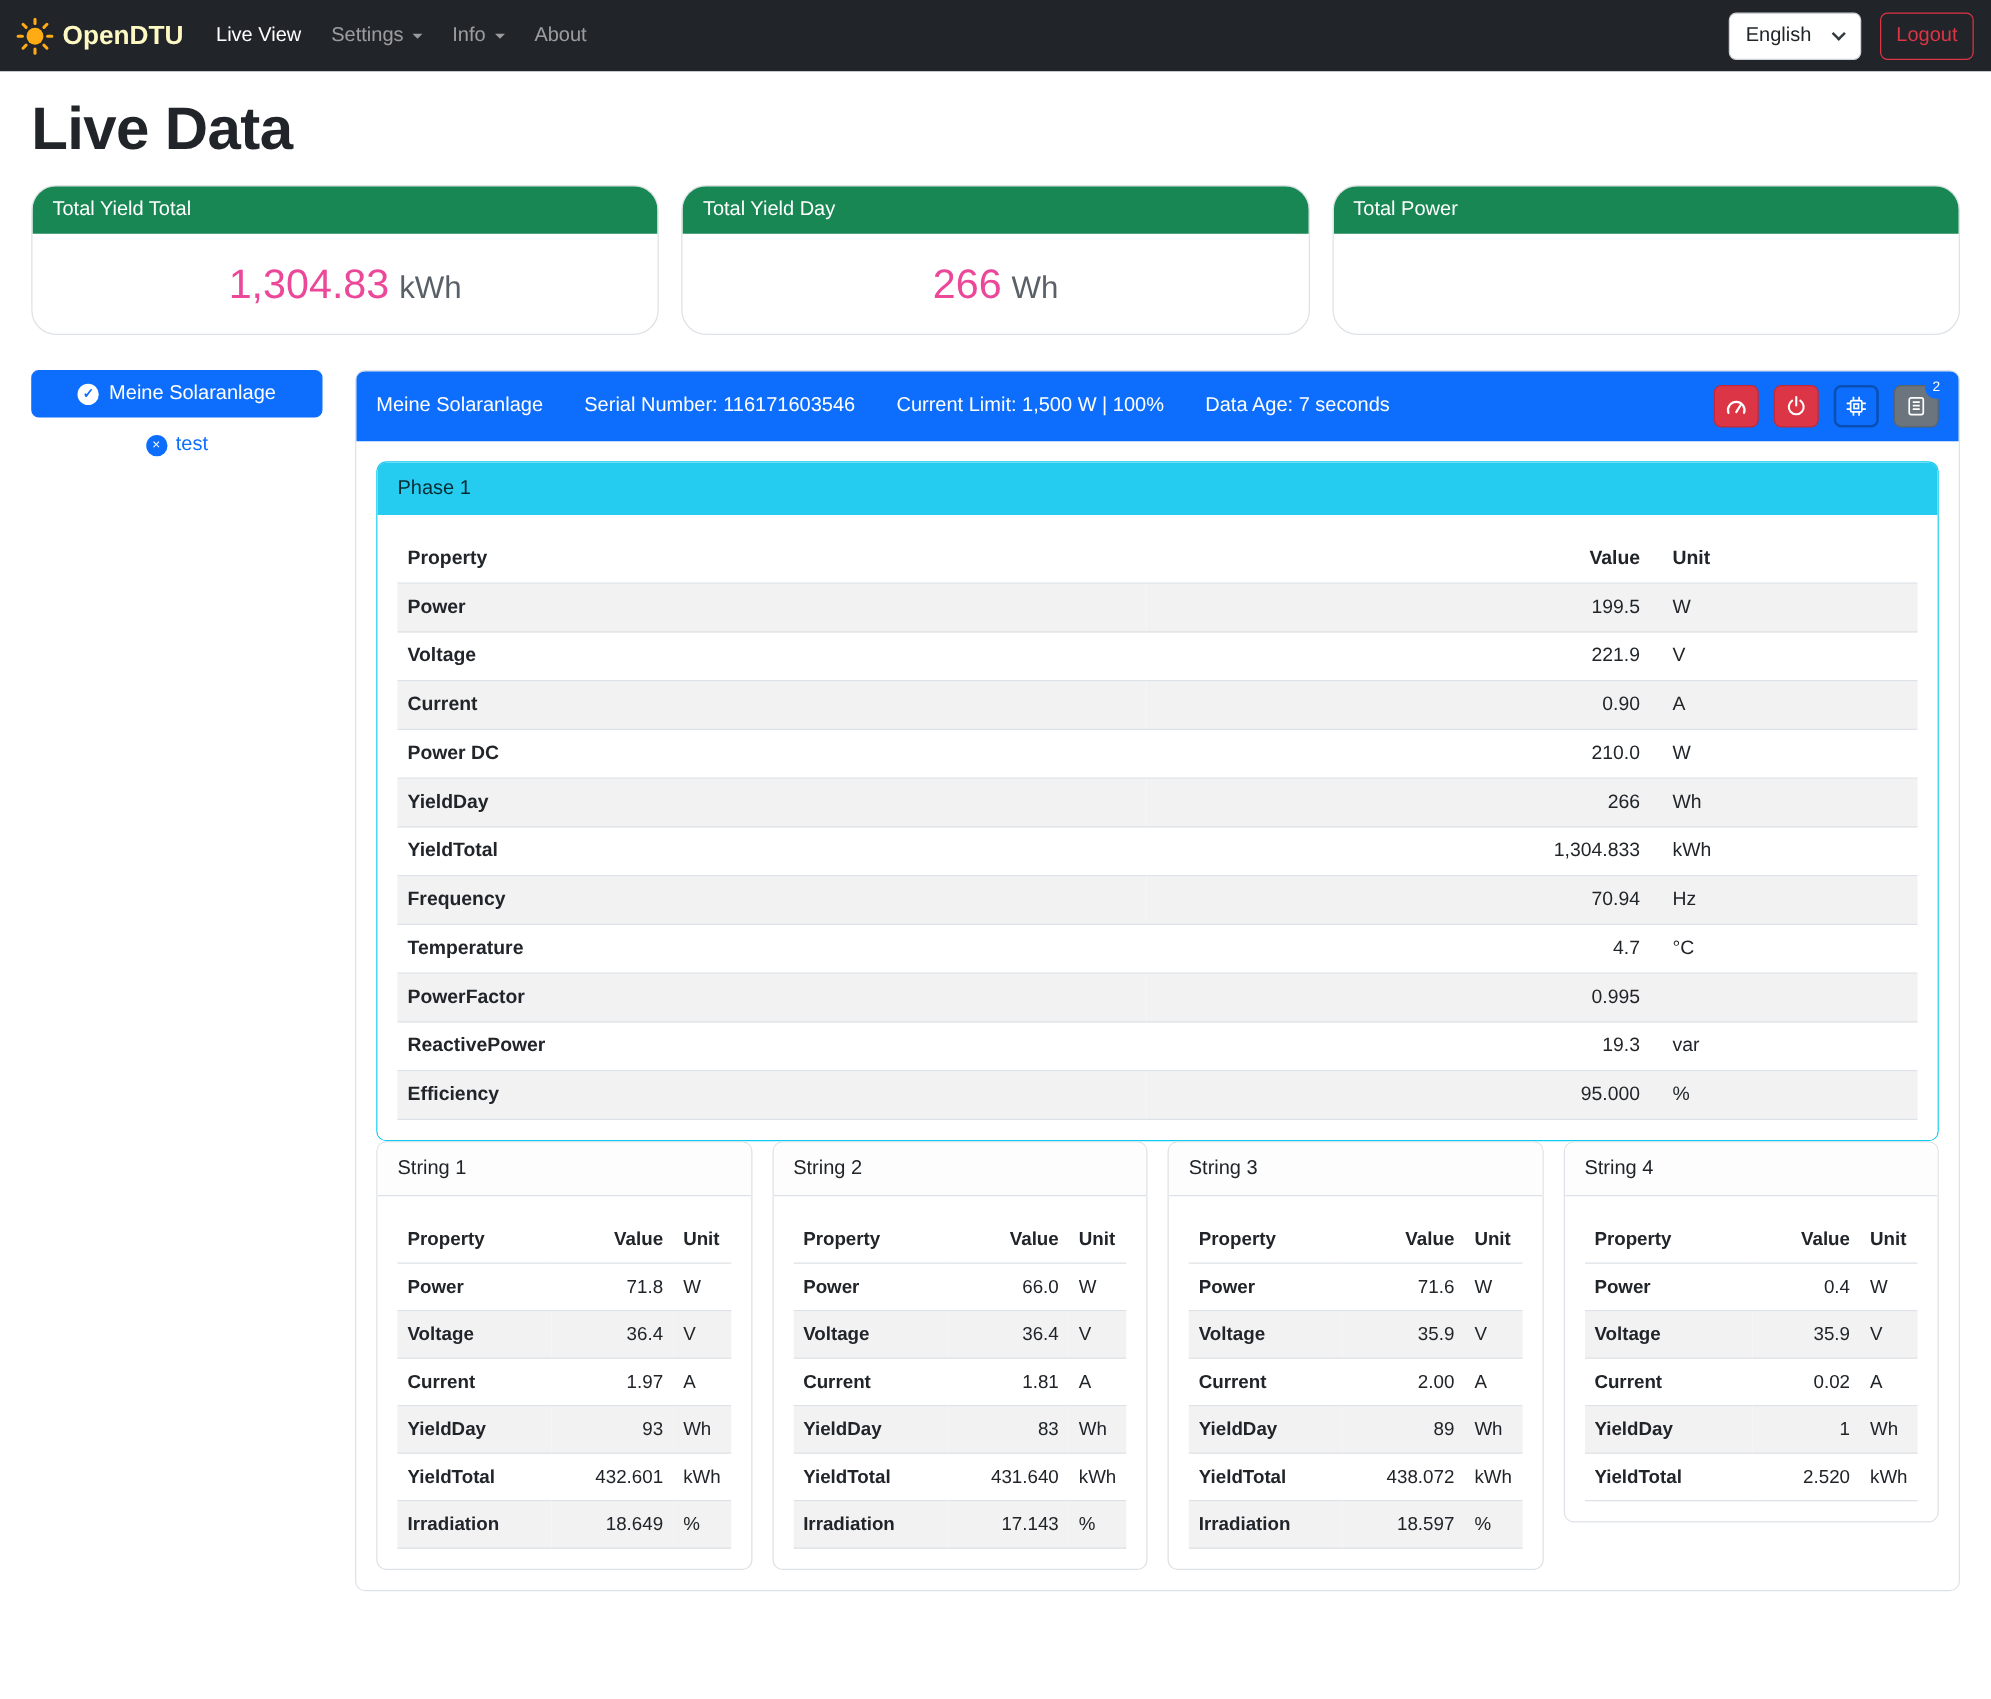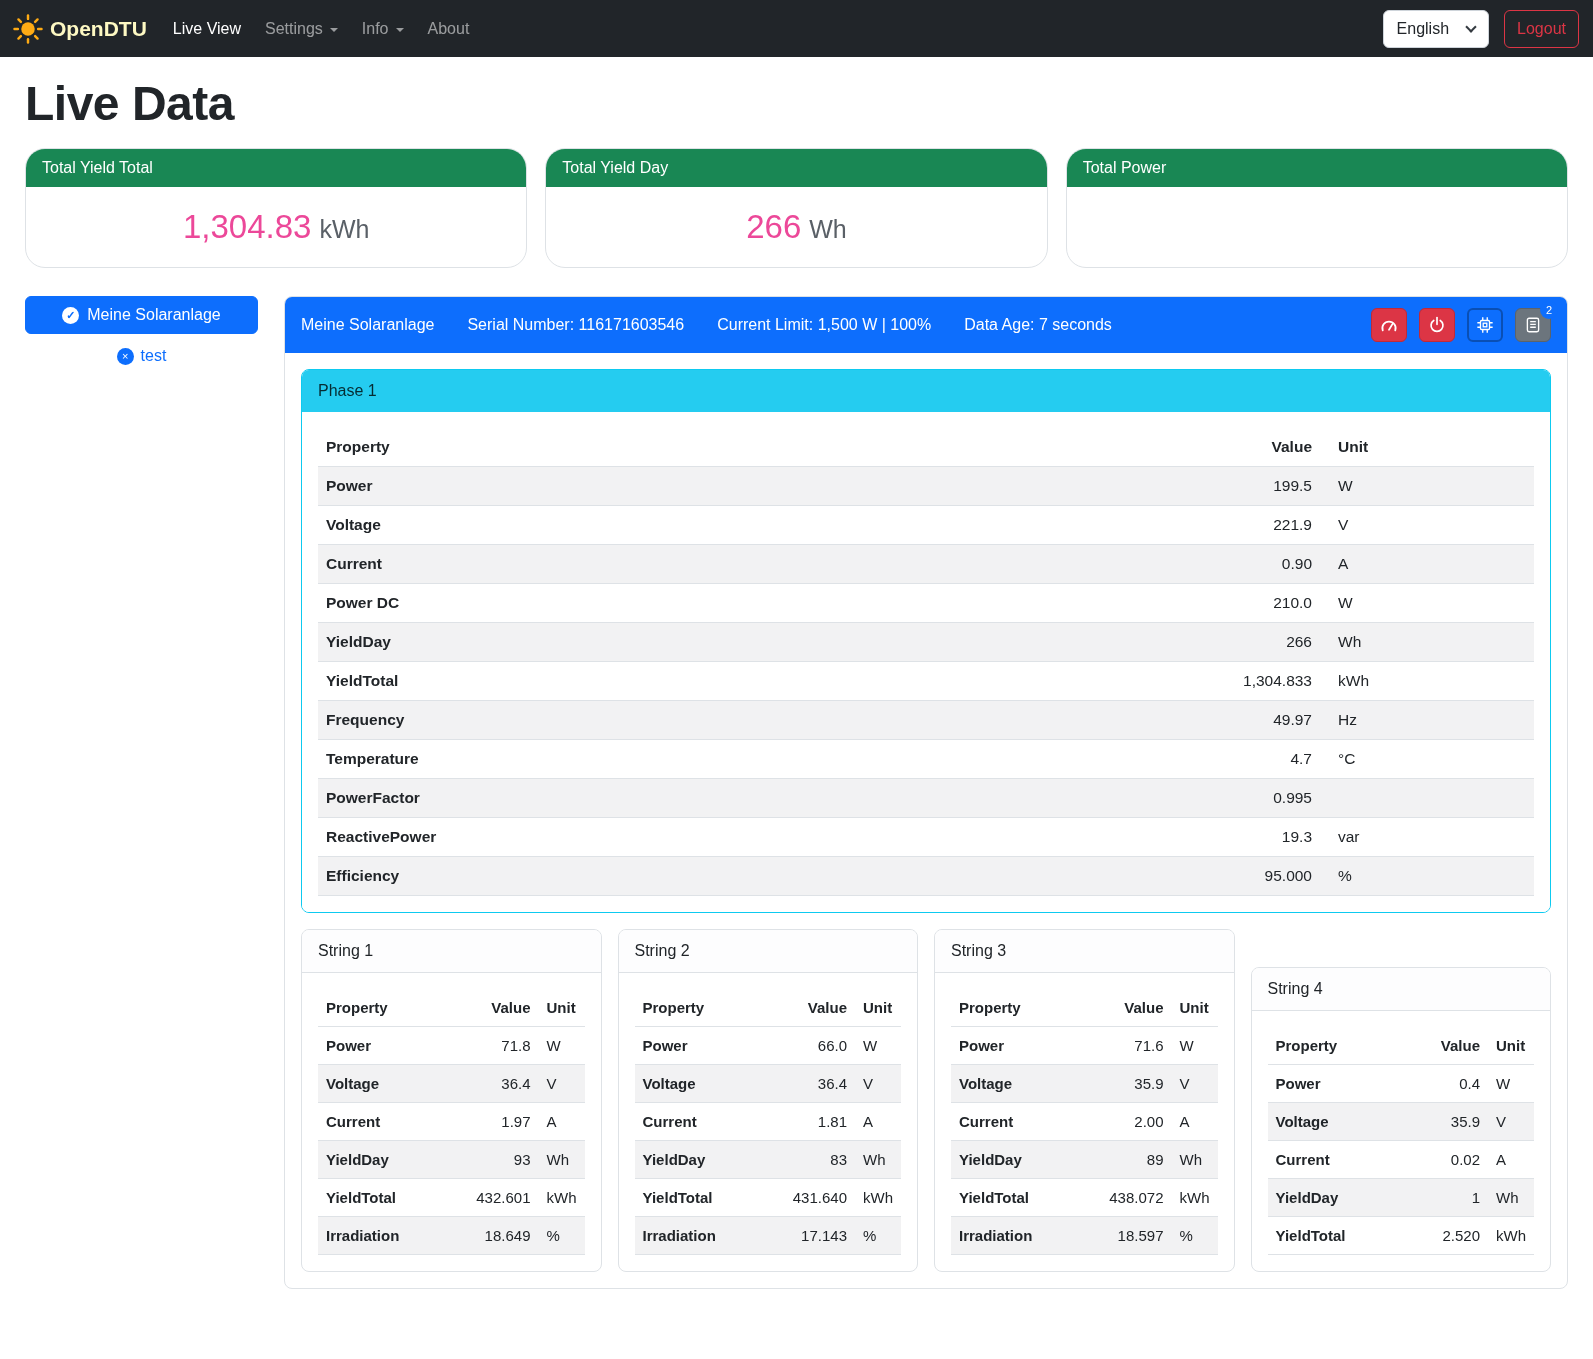--- a/index.html
+++ b/index.html
@@ -78,21 +78,21 @@
   .data-table { width:100%; border-collapse:collapse; font-size:15.5px; }
   .data-table th, .data-table td { padding:10px 8px; border-bottom:1px solid #dee2e6; text-align:left; vertical-align:middle; }
   .data-table thead th { font-weight:700; }
   .col-prop { font-weight:700; }
   .col-val { text-align:right !important; }
   .striped-odd  tbody tr:nth-child(odd)  { background:#f2f2f3; }
   .striped-even tbody tr:nth-child(even) { background:#f2f2f3; }
   .phase-card .col-unit { width:214px; padding-left:18px; }
   .string-card .col-unit { width:44px; }
   
-  .strings-row { display:flex; gap:16px; margin-top:16px; align-items:flex-end; }
+  .strings-row { display:flex; gap:16px; align-items:flex-start; }
   .string-card { flex:1; border:1px solid #dee2e6; border-radius:8px; background:#fff; overflow:hidden; }
   .string-card-header { padding:12px 16px; font-size:16px; border-bottom:1px solid #dee2e6; background:#fdfdfe; }
   .string-card-body { padding:16px; }
   .string-card .data-table { font-size:15px; }
 </style>
 </head>
 <body>
 
 <nav class="navbar">
   <div class="brand">
@@ -240,21 +240,21 @@
                     <td class="col-val">266</td>
                     <td class="col-unit">Wh</td>
                   </tr>
                   <tr>
                     <th class="col-prop">YieldTotal</th>
                     <td class="col-val">1,304.833</td>
                     <td class="col-unit">kWh</td>
                   </tr>
                   <tr>
                     <th class="col-prop">Frequency</th>
-                    <td class="col-val">49.97</td>
+                    <td class="col-val">70.94</td>
                     <td class="col-unit">Hz</td>
                   </tr>
                   <tr>
                     <th class="col-prop">Temperature</th>
                     <td class="col-val">4.7</td>
                     <td class="col-unit">°C</td>
                   </tr>
                   <tr>
                     <th class="col-prop">PowerFactor</th>
                     <td class="col-val">0.995</td>

